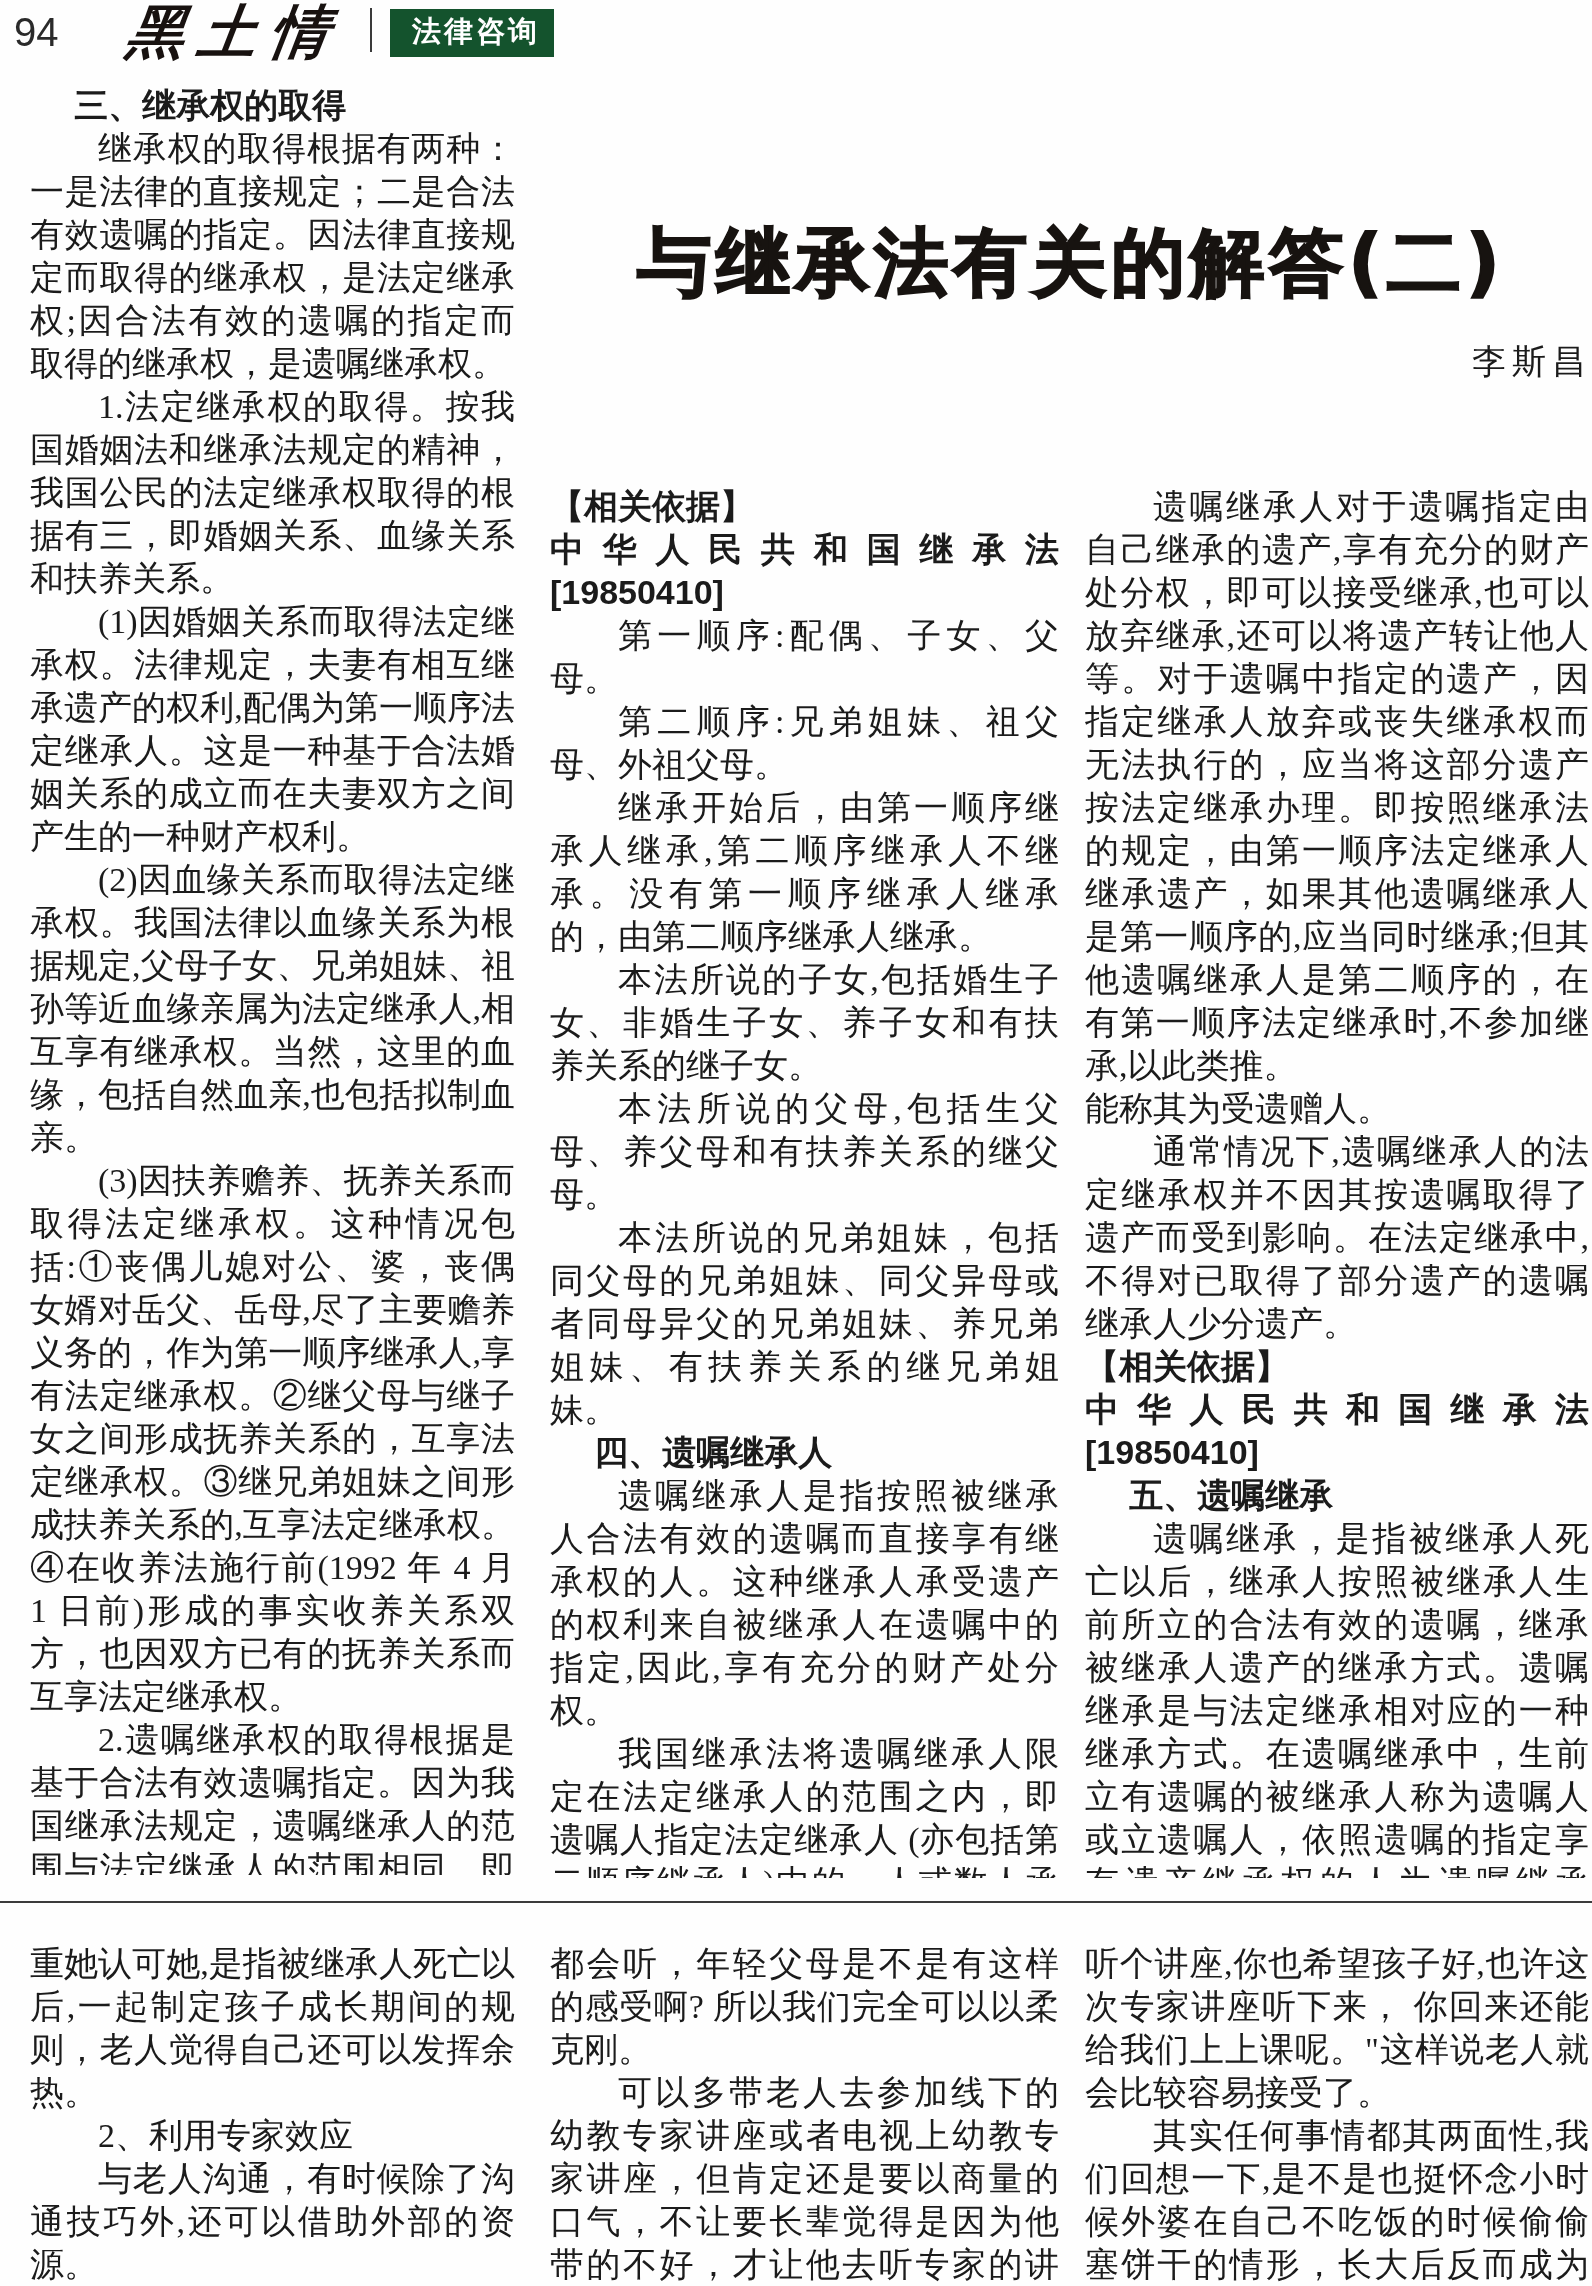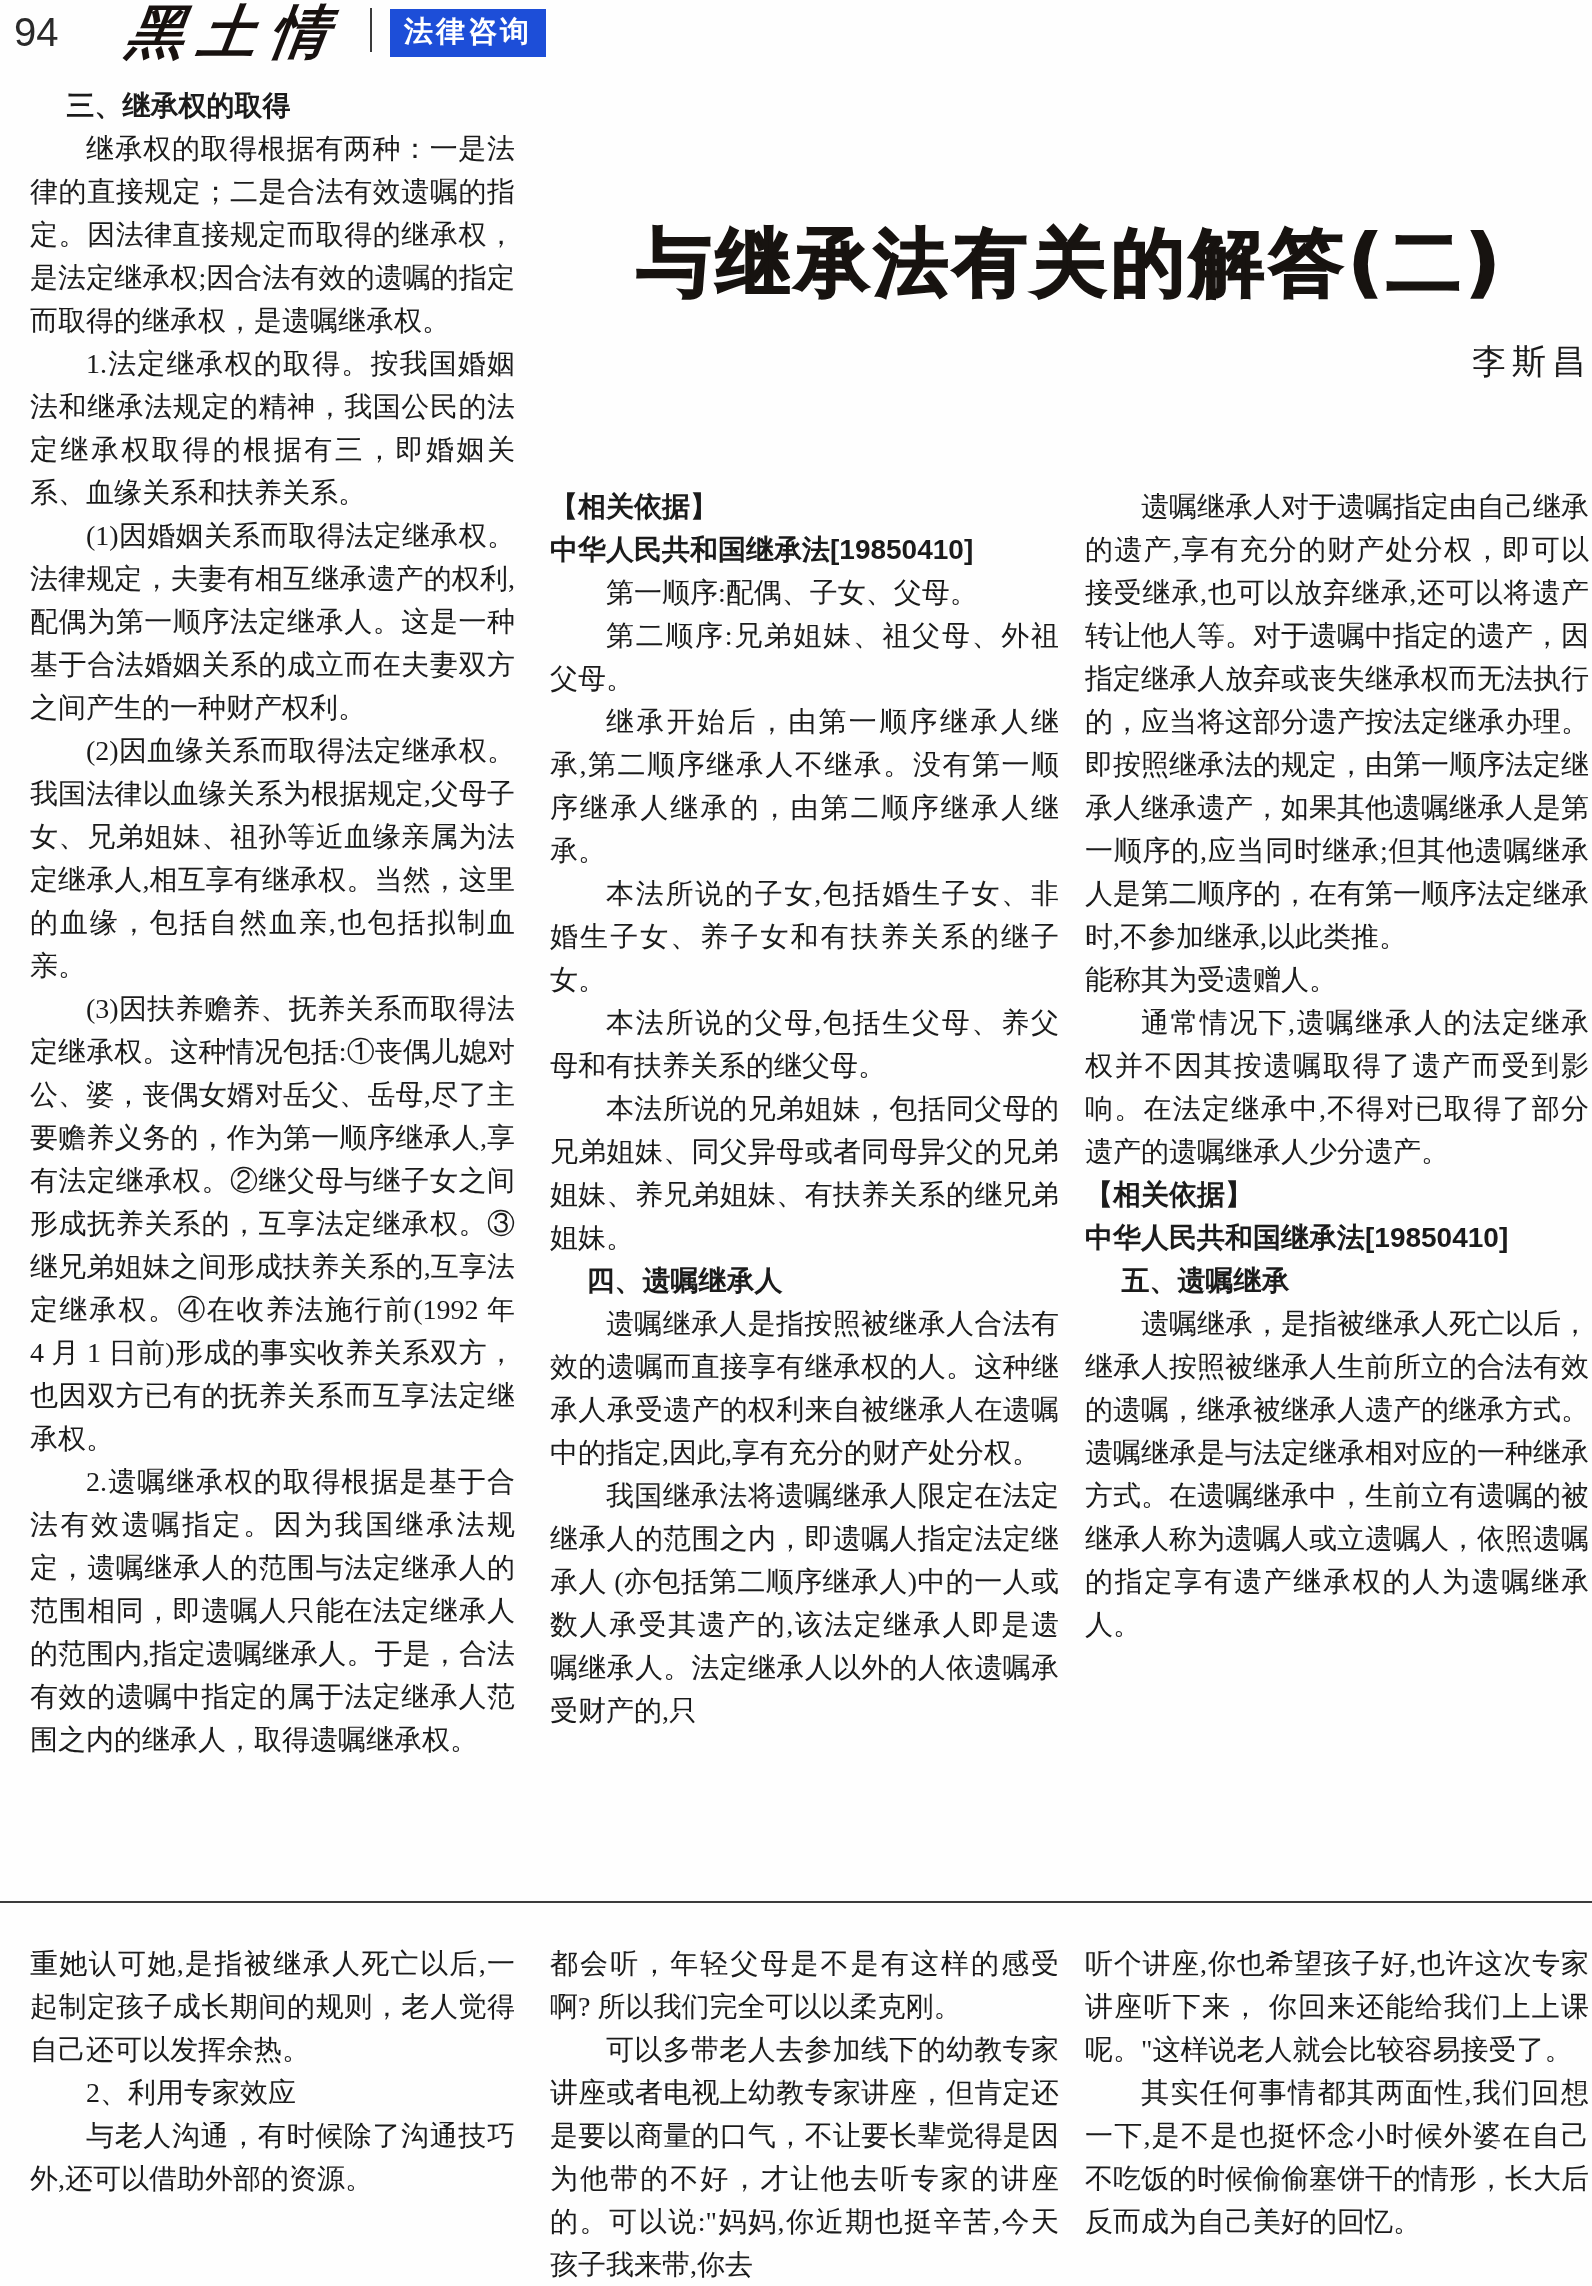--- a/index.html
+++ b/index.html
@@ -25,42 +25,42 @@
     font-size:58px; letter-spacing:14px;
     transform:skewX(-8deg);
     color:#181210;
   }
   .header-divider {
     position:absolute; left:370px; top:8px;
     width:2px; height:44px; background:#3a3a3a;
   }
   .section-badge {
     position:absolute; left:390px; top:9px;
-    background:#1d4ed8; color:#ffffff;
+    background:#14532d; color:#ffffff;
     font-family:"Liberation Sans","DejaVu Sans",sans-serif;
     font-weight:bold; font-size:29px;
-    padding:3px 14px 5px 14px; letter-spacing:3px;
+    padding:3px 14px 5px 22px; letter-spacing:3px;
   }
   
   .article-title {
     position:absolute; left:550px; top:214px; width:1042px;
     text-align:center;
     font-family:"DejaVu Sans","Liberation Sans",sans-serif;
     font-weight:bold; font-size:74px; letter-spacing:5px;
     color:#171310;
     -webkit-text-stroke:2px #171310;
   }
   .article-author {
     position:absolute; left:550px; top:339px; width:1042px;
     text-align:right; font-size:34px; letter-spacing:6px;
   }
   
   .col {
     position:absolute;
-    font-size:28px; line-height:43px;
+    font-size:34px; line-height:43px;
     text-align:justify;
     overflow:hidden;
   }
   .col-top-left    { left:30px;   top:84px;   width:485px; height:1791px; }
   .col-top-middle  { left:550px;  top:485px;  width:509px; height:1393px; }
   .col-top-right   { left:1085px; top:485px;  width:504px; height:1393px; }
   .col-bottom-left   { left:30px;   top:1942px; width:485px; height:344px; }
   .col-bottom-middle { left:550px;  top:1942px; width:509px; height:344px; }
   .col-bottom-right  { left:1085px; top:1942px; width:504px; height:344px; }
   .blk { margin:0; }

